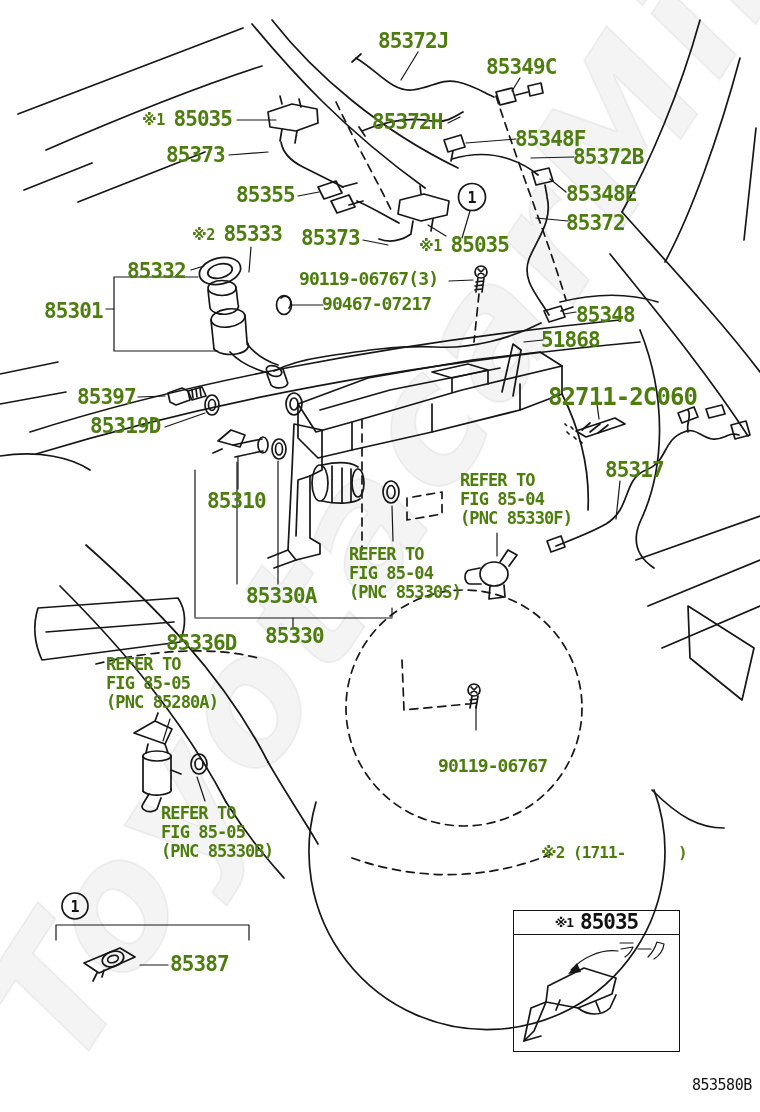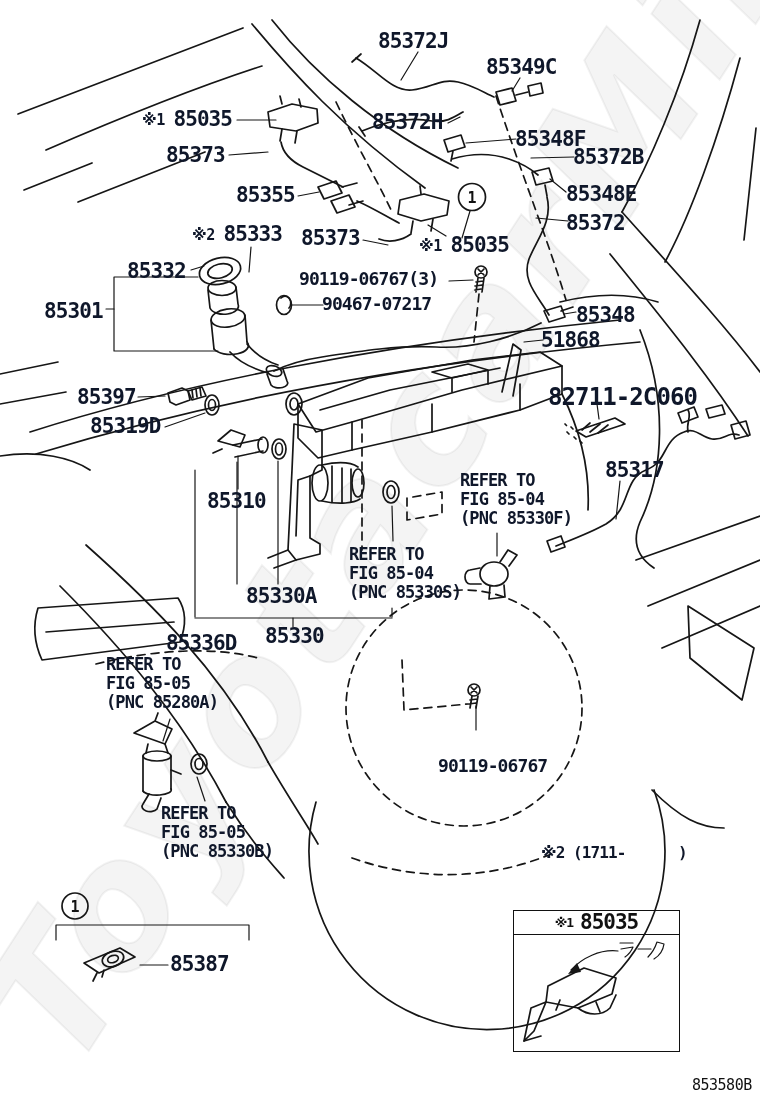--- a/index.html
+++ b/index.html
@@ -17,21 +17,21 @@
   }
   #lineart{position:absolute;left:0;top:0;z-index:1;}
   .s{fill:none;stroke:#161616;stroke-width:1.7;stroke-linecap:round;stroke-linejoin:round;}
   .thin{stroke-width:1.2;}
   .dash{stroke-dasharray:8 6;}
   .callout-txt{font-family:"DejaVu Sans Mono",monospace;font-size:15px;font-weight:bold;
     fill:#111;stroke:none;text-anchor:middle;}
   #labels-layer{position:absolute;left:0;top:0;width:100%;height:100%;z-index:2;}
   .plabel{
     position:absolute;font-weight:bold;font-size:21px;line-height:1.12;
-    letter-spacing:-0.9px;white-space:pre;color:#0f172a;
+    letter-spacing:-0.9px;white-space:pre;color:#4d7c0f;
   }
   .plabel .pfx{font-size:0.72em;letter-spacing:-0.5px;vertical-align:1px;}
   #inset-box{
     position:absolute;left:513px;top:910px;width:165px;height:140px;z-index:3;
     border:1.6px solid #111;background:transparent;
   }
   #inset-header{
     height:23px;border-bottom:1.6px solid #111;text-align:center;
     font-weight:bold;font-size:21px;line-height:23px;letter-spacing:-1px;white-space:pre;
   }

